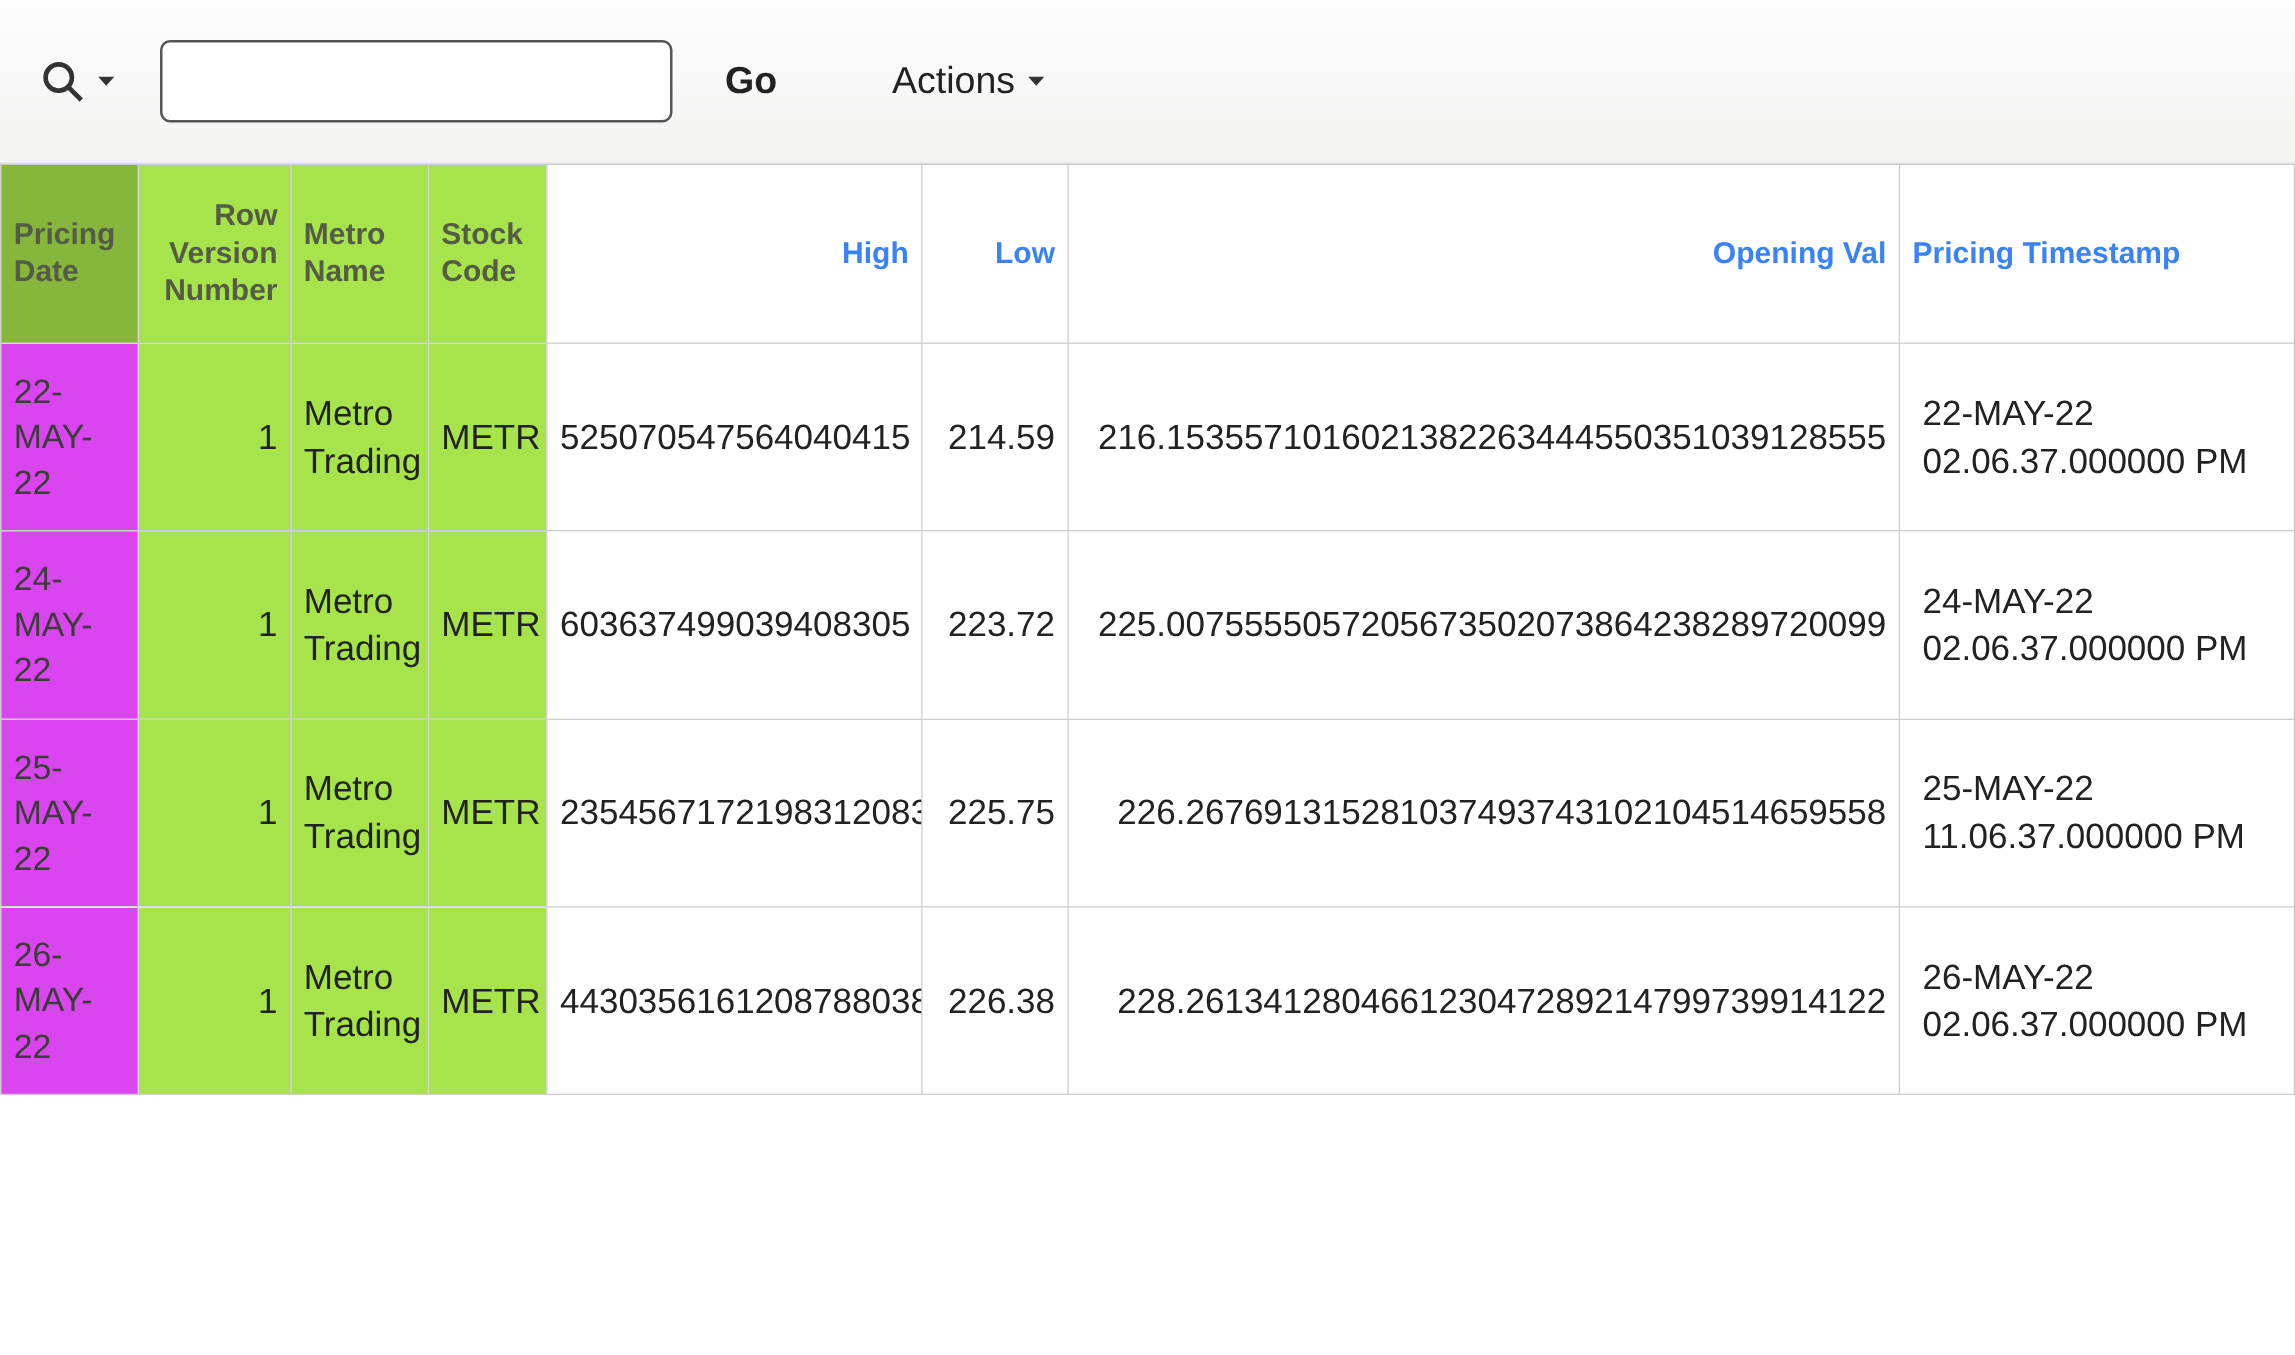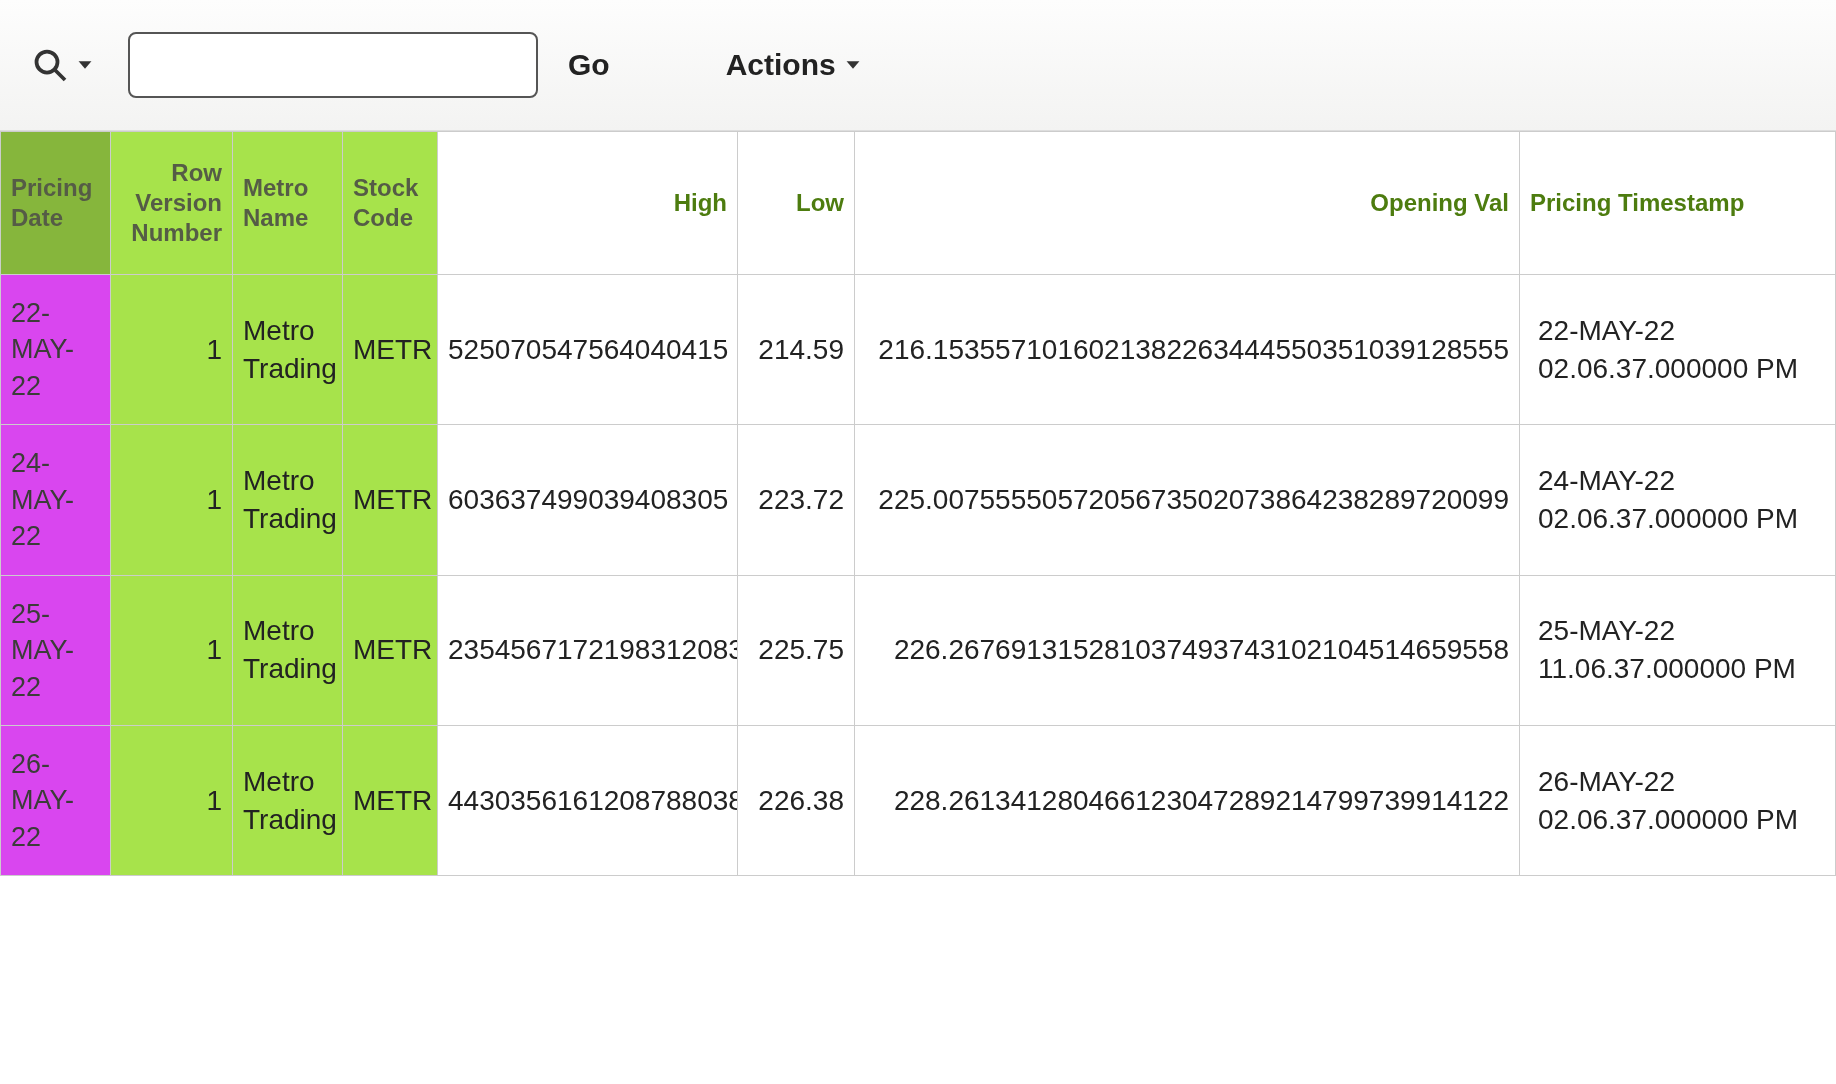--- a/index.html
+++ b/index.html
@@ -35,31 +35,31 @@
     flex: 0 0 410px;
     height: 66px;
     border: 2px solid #555;
     border-radius: 8px;
     background: #fff;
     padding: 0 12px;
     font-size: 27px;
     box-sizing: border-box;
   }
   .go-btn {
-    margin-left: 24px;
+    margin-left: 36px;
     font-weight: 700;
     font-size: 30px;
     background: none;
     border: none;
     cursor: pointer;
     color:#222;
   }
   .actions-btn {
-    margin-left: 104px;
-    font-weight: 700;
+    margin-left: 80px;
+    font-weight: 400;
     font-size: 30px;
     background: none;
     border: none;
     cursor: pointer;
     display: flex;
     align-items: center;
     gap: 6px;
     color:#222;
   }
   .actions-btn svg { width: 22px; height: 22px; fill:#333; }
@@ -80,21 +80,21 @@
     font-weight: 700;
     font-size: 24px;
     color: #555c46;
     background: #a7e34b;
     text-align: left;
     line-height: 1.25;
     padding-top: 26px;
     padding-bottom: 26px;
   }
   thead th.dark { background:#86b63c; }
-  thead th.white { background:#fff; color:#4d7c0f; }
+  thead th.white { background:#fff; color:#3b82f6; }
   
   thead th.ra { text-align: right; }
 
   tbody td { line-height: 1.35; font-size: 28px; }
 
   .c-date { width: 110px; background:#d946ef; color:#3b3d38; font-size:27px; }
   .c-row  { width: 120px; background:#a7e34b; text-align:right; }
   .c-name { width: 110px; background:#a7e34b;margin-left:44px; }
   .c-code { width: 95px;  background:#a7e34b;margin-left:44px; }
   .c-high { width: 300px; text-align:right; }

